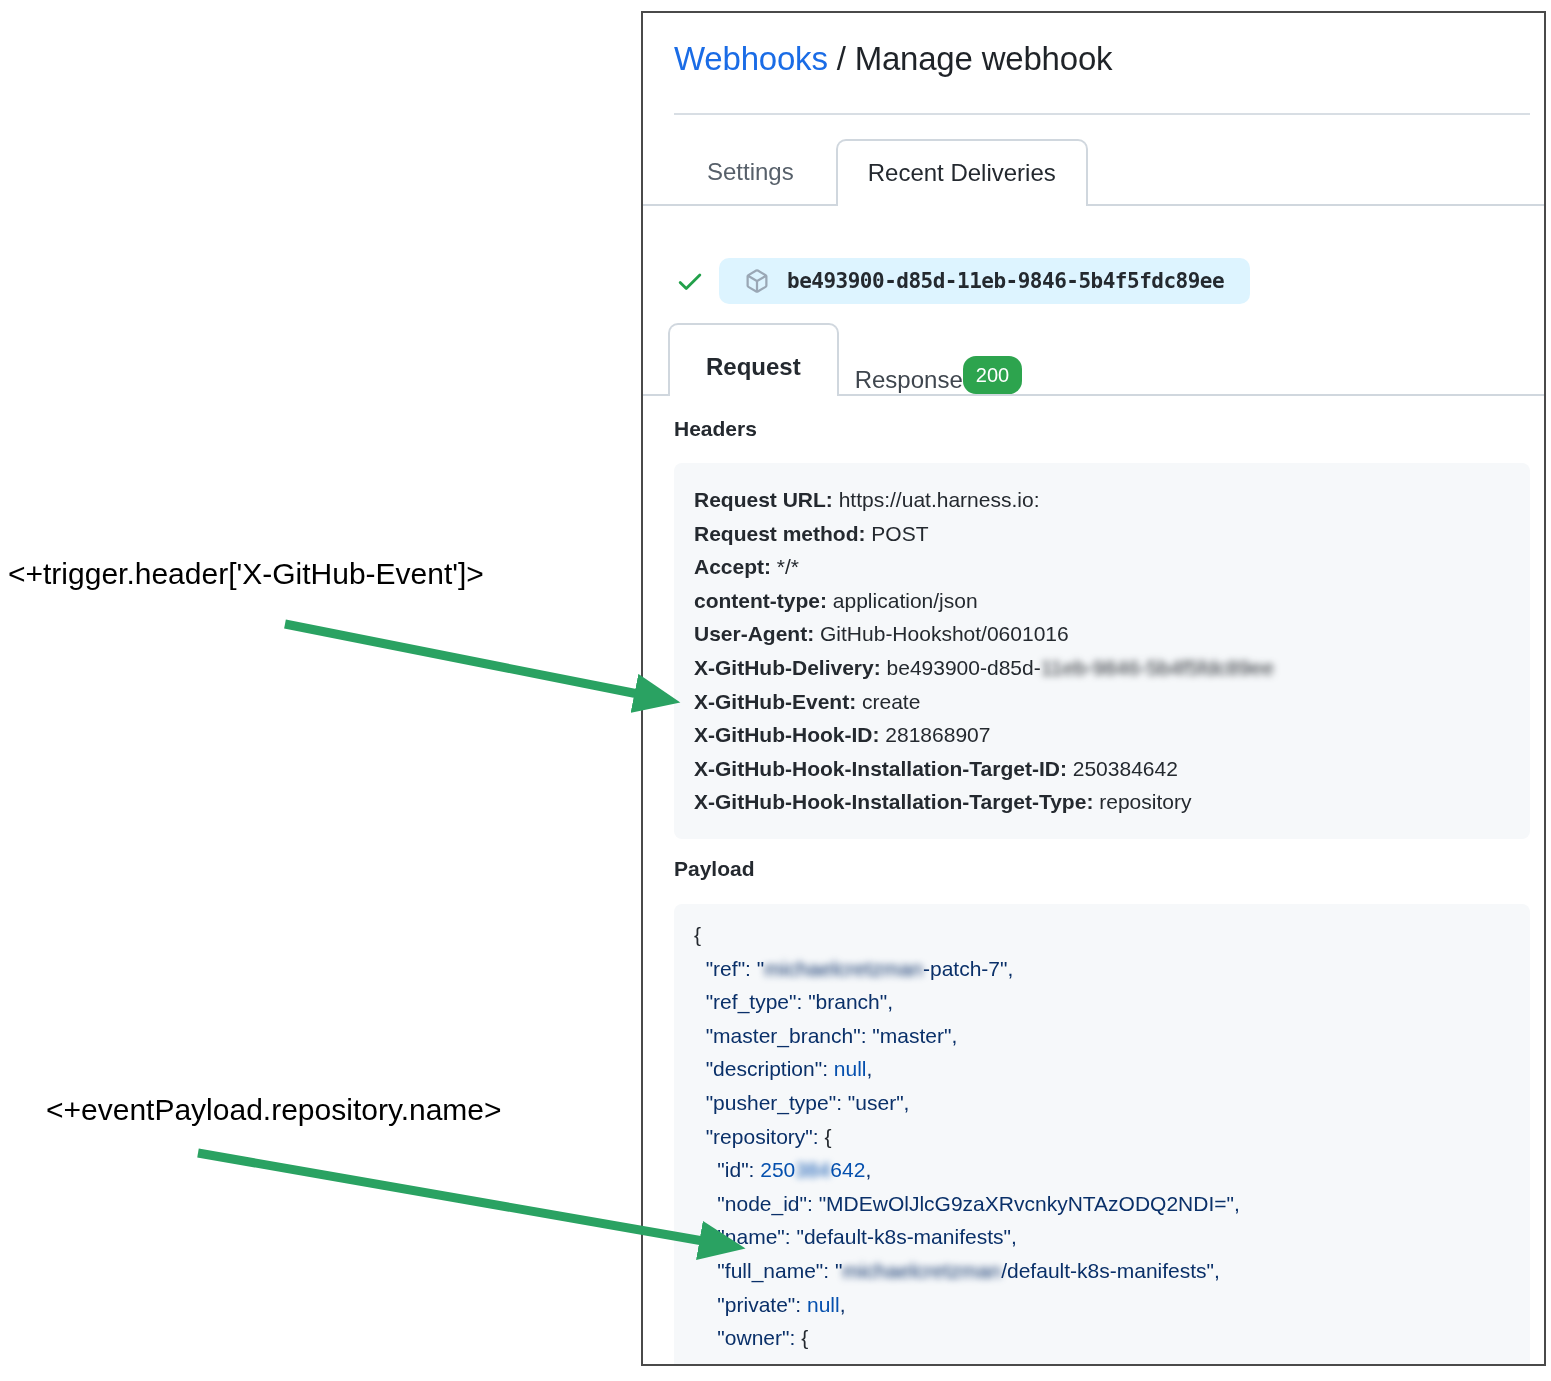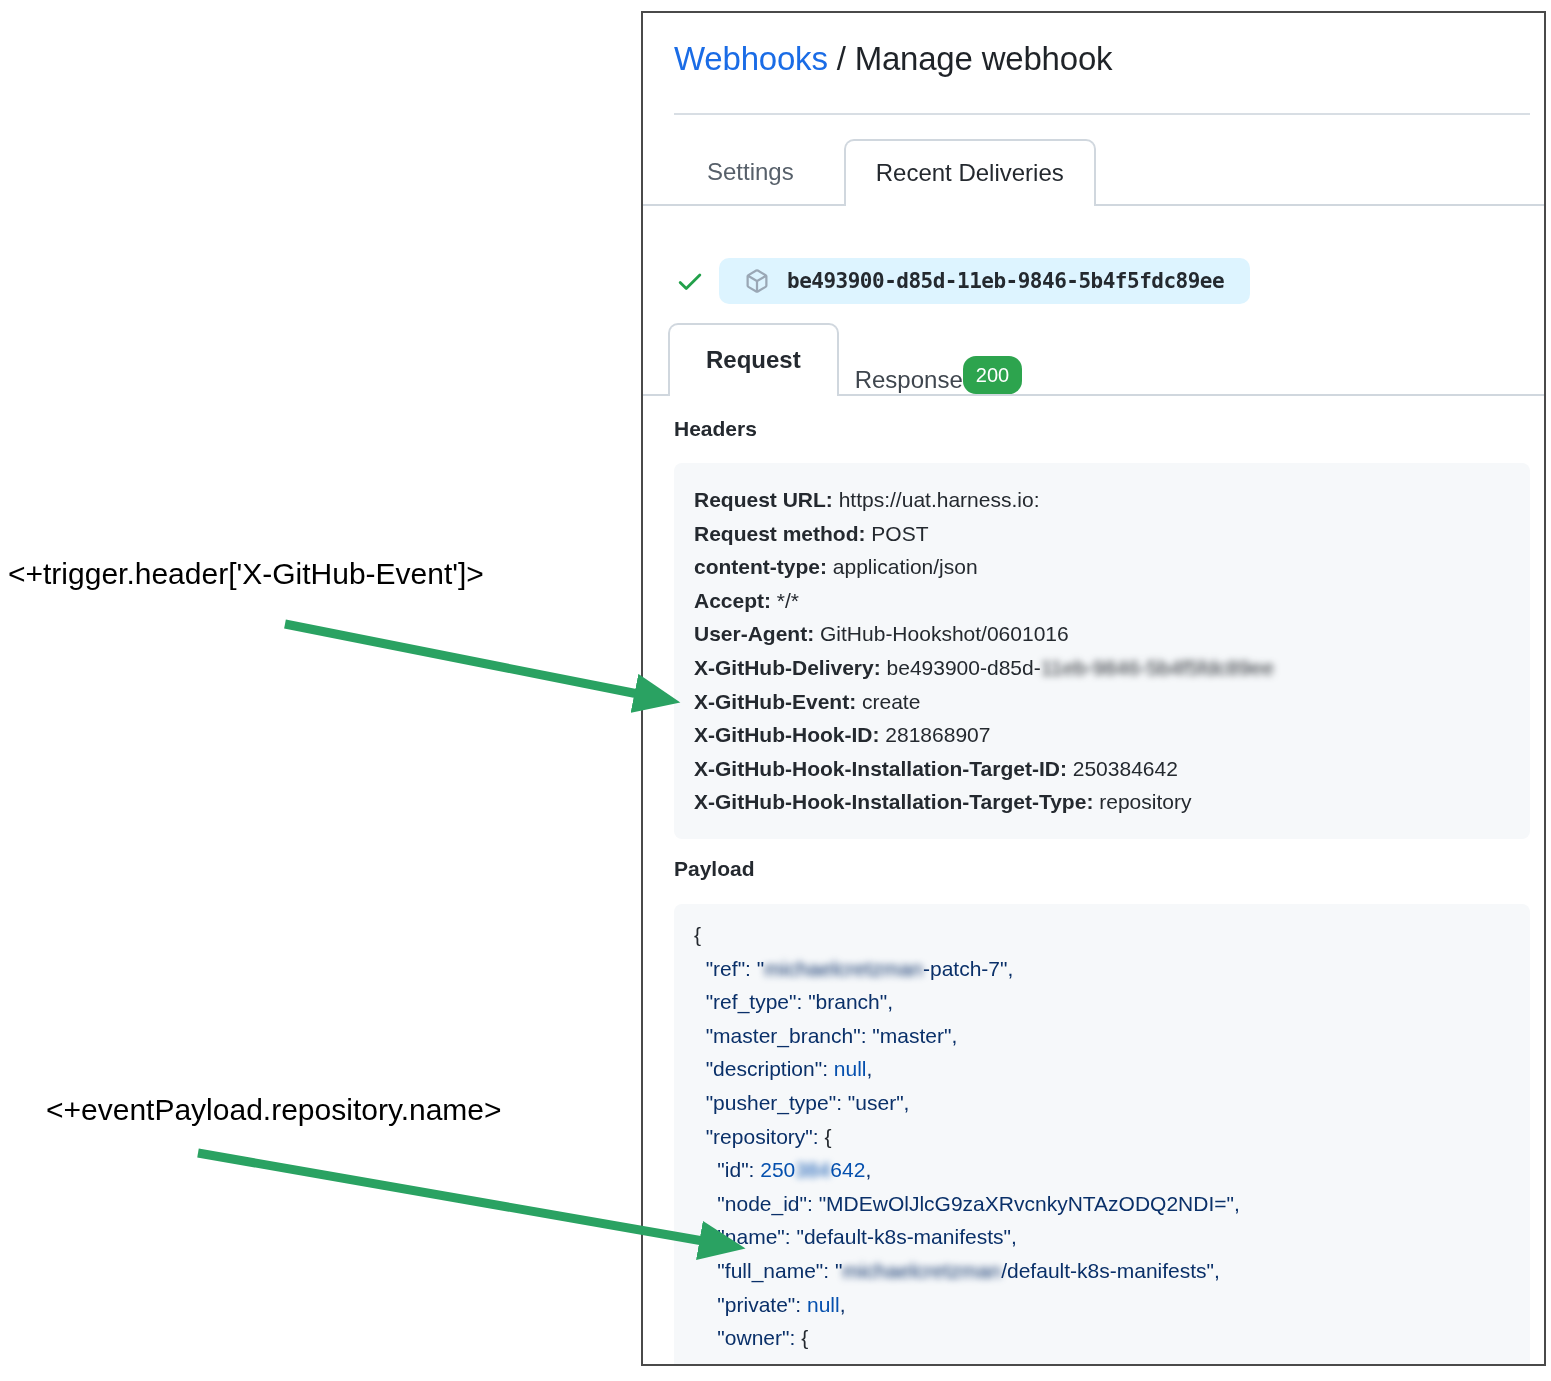--- a/index.html
+++ b/index.html
@@ -35,38 +35,38 @@
     position:absolute;left:0;right:0;top:126px;height:67px;
     border-bottom:2px solid var(--line);
     display:flex;align-items:flex-end;padding-left:38px;
   }
   .tab-plain{font-size:24px;color:var(--tab-gray);padding:0 26px;line-height:65px;cursor:pointer;white-space:nowrap;}
   .tab-active{
     font-size:24px;color:var(--ink);background:#fff;
     border:2px solid var(--line);border-bottom:none;border-radius:10px 10px 0 0;
     line-height:63px;height:67px;margin-bottom:-2px;white-space:nowrap;cursor:pointer;
   }
-  .tabbar1 .tab-active{padding:0 30px;margin-left:24px;}
+  .tabbar1 .tab-active{padding:0 30px;margin-left:16px;}
 
   
   .delivery-row{position:absolute;left:32px;top:244px;height:48px;display:flex;align-items:center;gap:14px;}
   .check-icon{width:30px;height:30px;display:block;}
   .delivery-pill{
     height:46px;border-radius:10px;background:var(--pill-bg);
     display:flex;align-items:center;gap:18px;padding:8px 26px;cursor:pointer;
   }
   .pill-text{font-family:"DejaVu Sans Mono",monospace;font-size:21px;color:var(--ink);font-weight:600;letter-spacing:-0.5px;}
 
   
   .tabbar2{
     position:absolute;left:0;right:0;top:310px;height:73px;
     border-bottom:2px solid var(--line);
     display:flex;align-items:flex-end;padding-left:25px;
   }
-  .tabbar2 .tab-active{padding:0 36px;line-height:69px;height:73px;font-weight:600;margin-left:0;}
+  .tabbar2 .tab-active{padding:7px 36px;line-height:69px;height:73px;font-weight:600;margin-left:0;}
   .tab-response{display:flex;align-items:flex-end;padding:0 16px;height:71px;font-size:24px;color:#3f464e;cursor:pointer;white-space:nowrap;}
   .status-badge{
     background:var(--badge-green);color:#ffffff;border-radius:13px;
     font-family:Liberation Sans, sans-serif;font-size:20px;line-height:1;padding:9px 13px;
   }
 
   
   .section-title{position:absolute;left:31px;font-size:21px;font-weight:700;color:var(--ink);}
   #headers-title{top:404px;}
   #payload-title{top:844px;}
@@ -128,22 +128,22 @@
     <div class="tab-response">
       <span>Response</span>
       <span class="status-badge">200</span>
     </div>
   </div>
 
   <div class="section-title" id="headers-title">Headers</div>
   <div class="code-box" id="headers-box">
       <div class="code-line"><span class="hdr-name">Request URL:</span> https://uat.harness.io:</div>
       <div class="code-line"><span class="hdr-name">Request method:</span> POST</div>
+      <div class="code-line"><span class="hdr-name">Accept:</span> */*</div>
       <div class="code-line"><span class="hdr-name">content-type:</span> application/json</div>
-      <div class="code-line"><span class="hdr-name">Accept:</span> */*</div>
       <div class="code-line"><span class="hdr-name">User-Agent:</span> GitHub-Hookshot/0601016</div>
       <div class="code-line"><span class="hdr-name">X-GitHub-Delivery:</span> be493900-d85d-<span class="blur">11eb-9846-5b4f5fdc89ee</span></div>
       <div class="code-line"><span class="hdr-name">X-GitHub-Event:</span> create</div>
       <div class="code-line"><span class="hdr-name">X-GitHub-Hook-ID:</span> 281868907</div>
       <div class="code-line"><span class="hdr-name">X-GitHub-Hook-Installation-Target-ID:</span> 250384642</div>
       <div class="code-line"><span class="hdr-name">X-GitHub-Hook-Installation-Target-Type:</span> repository</div>
     </div>
 
   <div class="section-title" id="payload-title">Payload</div>
   <div class="code-box" id="payload-box">

